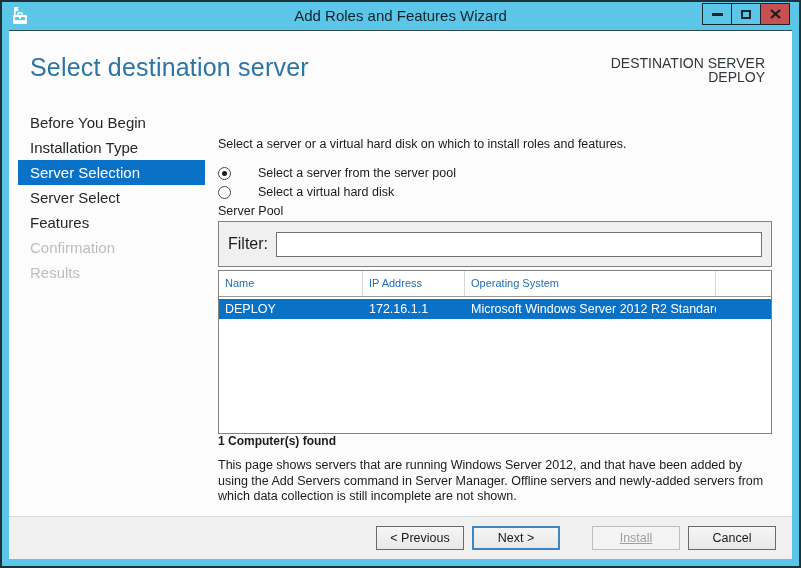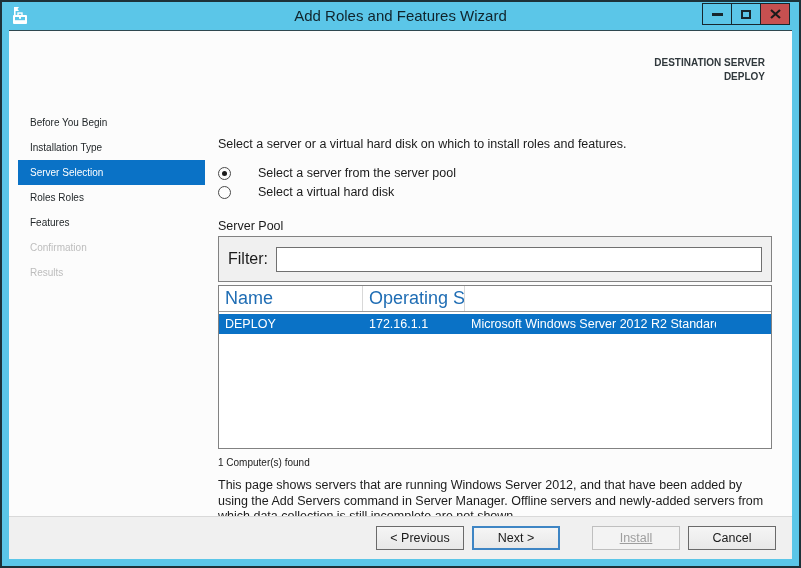--- a/index.html
+++ b/index.html
@@ -32,80 +32,80 @@
   .content {
     position:absolute; left:7px; right:7px; top:28px; bottom:7px;
     background:#FCFCFC; border-top:1px solid #2F4850; overflow:hidden;
   }
   .page-title {
     position:absolute; left:21px; top:22px;
     font-size:25px; font-weight:300; color:#2B74A4; letter-spacing:0.2px;
   }
   .dest-block {
     position:absolute; right:27px; top:25px; text-align:right;
-    font-size:10px; font-weight:bold; color:#30383C; line-height:14px;
+    font-size:14px; font-weight:normal; color:#30383C; line-height:14px;
   }
 
   
   .sidebar { position:absolute; left:0; top:79px; width:209px; }
   .side-item {
     height:25px; line-height:25px; margin-left:9px; width:187px;
-    padding-left:12px; font-size:10px; color:#23282B; cursor:default;
+    padding-left:12px; font-size:15px; color:#23282B; cursor:default;
   }
   .side-item.selected { background:#0A72C6; color:#FFFFFF; }
   .side-item.disabled { color:#BDBDBD; }
 
   
   .main { position:absolute; left:209px; top:106px; width:554px; }
   .intro { font-size:12.5px; color:#1B1B1B; }
   .radio-group { margin-top:13px; }
   .radio-row { display:flex; align-items:center; height:18px; margin-bottom:1px;gap:20px; }
   .radio-circle {
     width:13px; height:13px; border:1px solid #4A4A4A; border-radius:50%;
     background:#FDFDFD; margin-right:7px; position:relative; flex:0 0 13px;
   }
   .radio-circle.checked::after {
     content:""; position:absolute; left:3px; top:3px; width:5px; height:5px;
     border-radius:50%; background:#1B1B1B;
   }
   .radio-label { font-size:12.5px; color:#1B1B1B; }
 
-  .pool-label { margin-top:18px; font-size:12.5px; color:#1B1B1B; }
+  .pool-label { margin-top:3px; font-size:12.5px; color:#1B1B1B; }
   .filter-box {
     margin-top:3px; height:46px; background:#F0F0F0; border:1px solid #828282;
     display:flex; align-items:center; padding:0 9px;
   }
   .filter-label { font-size:16px; color:#1B1B1B; }
   .filter-input {
     flex:1; margin-left:8px; height:25px; border:1px solid #707070;
     background:#FFFFFF; font-size:12px; padding:0 4px; outline:none;
     font-family:"Liberation Sans", sans-serif;
   }
 
   .server-table {
     margin-top:3px; height:164px; background:#FFFFFF; border:1px solid #828282;
   }
   .t-header {
     display:grid; grid-template-columns:144px 102px 251px 1fr;
     height:26px; border-bottom:1px solid #9A9A9A;
   }
   .t-header .hcell {
-    font-size:18px; color:#1F6DB4; line-height:25px; padding-left:6px;
+    font-size:11px; color:#1F6DB4; line-height:25px; padding-left:6px;
     border-right:1px solid #D8D8D8; overflow:hidden; white-space:nowrap;
   }
   .t-header .hcell.empty { border-right:none; }
   .t-row {
     display:grid; grid-template-columns:144px 102px 251px 1fr;
     height:20px; margin-top:2px; background:#0A72C6; color:#FFFFFF; cursor:default;
   }
   .t-row .cell {
     font-size:12.5px; line-height:20px; padding-left:6px;
     overflow:hidden; white-space:nowrap;
   }
-  .count-text { margin-top:8px; font-size:10px; color:#1B1B1B; }
+  .count-text { font-size:12px; color:#1B1B1B;font-weight:bold; }
   .desc-text { margin-top:10px; font-size:12.5px; line-height:15.5px; color:#1B1B1B; max-width:560px; }
 
   
   .footer {
     position:absolute; left:0; right:0; bottom:0; height:43px;
     background:#F0F0F0; border-top:1px solid #D9D9D9;
     display:flex; align-items:center; justify-content:flex-end; padding-right:16px;
   }
   .btn {
     width:88px; height:24px; font-size:12.5px; color:#1B1B1B;
@@ -142,30 +142,31 @@
       <div class="cap-btn close">
         <svg width="11" height="10" viewBox="0 0 11 10">
           <path d="M1 1 L10 9 M10 1 L1 9" stroke="#1B1B1B" stroke-width="2.2"></path>
         </svg>
       </div>
     </div>
   </div>
 
   <div class="content">
 
+    <div class="page-title">Select destination server</div>
     <div class="dest-block">
       <div>DESTINATION SERVER</div>
       <div>DEPLOY</div>
     </div>
 
     <div class="sidebar">
       <div class="side-item">Before You Begin</div>
       <div class="side-item">Installation Type</div>
       <div class="side-item selected">Server Selection</div>
-      <div class="side-item">Roles Roles</div>
+      <div class="side-item">Server Select</div>
       <div class="side-item">Features</div>
       <div class="side-item disabled">Confirmation</div>
       <div class="side-item disabled">Results</div>
     </div>
 
     <div class="main">
       <div class="intro">Select a server or a virtual hard disk on which to install roles and features.</div>
 
       <div class="radio-group">
         <div class="radio-row">
@@ -181,20 +182,21 @@
       <div class="pool-label">Server Pool</div>
 
       <div class="filter-box">
         <span class="filter-label">Filter:</span>
         <input class="filter-input" type="text" value="" style="">
       </div>
 
       <div class="server-table">
         <div class="t-header">
           <div class="hcell">Name</div>
+          <div class="hcell">IP Address</div>
           <div class="hcell">Operating System</div>
           <div class="hcell empty"></div>
         </div>
         <div class="t-row">
           <div class="cell">DEPLOY</div>
           <div class="cell">172.16.1.1</div>
           <div class="cell">Microsoft Windows Server 2012 R2 Standard</div>
           <div class="cell"></div>
         </div>
       </div>

